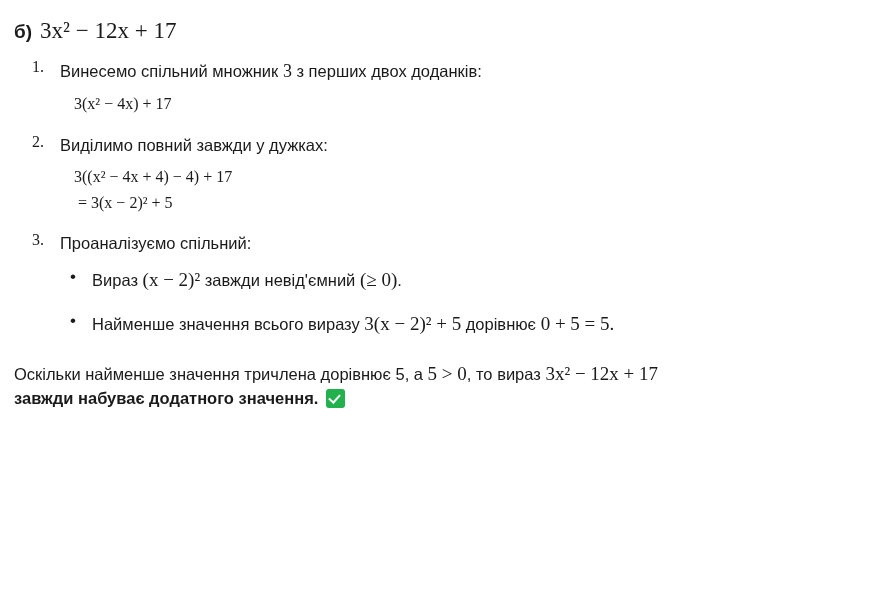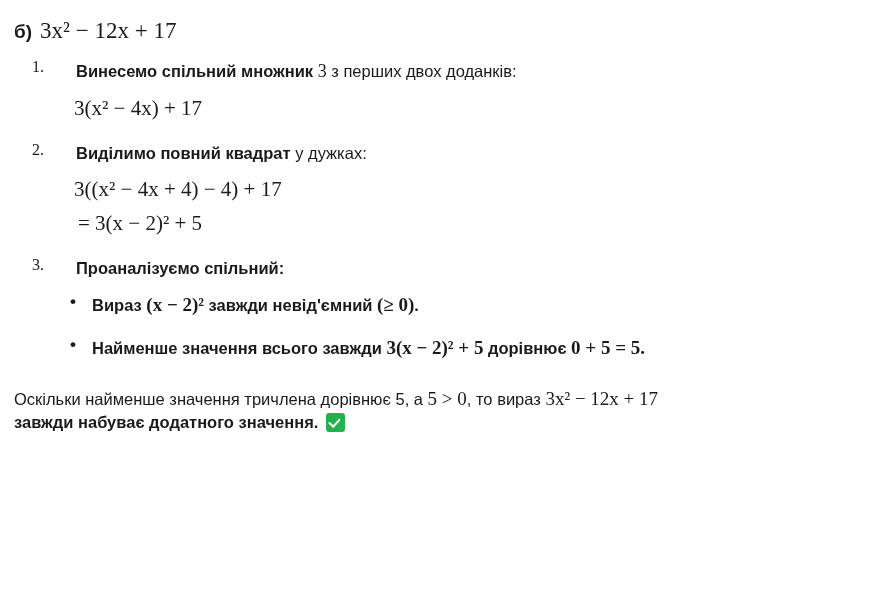--- a/index.html
+++ b/index.html
@@ -57,47 +57,45 @@
     top: 0;
     font-size: 16px;
     font-family: "Liberation Serif", serif;
   }
   .step-title {
     font-size: 16.5px;
     line-height: 1.5;
     margin-bottom: 2px;
   }
   .step-title b {
-    font-weight: bold;
-    margin-left: 16px;
+    font-weight: normal;
   }
   .step-title .math,
   .step-title .mi {
     font-size: 18px;
   }
 
   .formula-block {
     margin: 6px 0 16px 14px;
     font-family: "Liberation Serif", serif;
-    font-size: 21px;
+    font-size: 16px;
     line-height: 1.62;
   }
   .formula-line {
     white-space: nowrap;
   }
   .formula-line.indent {
     padding-left: 4px;
   }
 
   
   ul.bullets {
     list-style: none;
     margin: 10px 0 0 0;
     padding: 0;
-    font-weight: bold;
   }
   ul.bullets > li {
     position: relative;
     padding-left: 32px;
     margin-bottom: 16px;
     font-size: 16.5px;
     line-height: 1.45;
   }
   ul.bullets > li::before {
     content: "•";
@@ -171,21 +169,21 @@
         <span>з перших двох доданків:</span>
       </div>
       <div class="formula-block">
         <div class="formula-line">3(x² − 4x) + 17</div>
       </div>
     </li>
 
     <li>
       <span class="num">2.</span>
       <div class="step-title">
-        <b>Виділимо повний квадрат</b>
+        <b>Виділимо повний завжди</b>
         <span>у дужках:</span>
       </div>
       <div class="formula-block">
         <div class="formula-line">3((x² − 4x + 4) − 4) + 17</div>
         <div class="formula-line indent">= 3(x − 2)² + 5</div>
       </div>
     </li>
 
     <li>
       <span class="num">3.</span>
@@ -194,21 +192,21 @@
       </div>
 
       <ul class="bullets">
         <li>
           <span>Вираз</span>
           <span class="math">(x − 2)²</span>
           <span>завжди невід'ємний</span>
           <span class="math">(≥ 0)</span><span>.</span>
         </li>
         <li>
-          <span>Найменше значення всього завжди</span>
+          <span>Найменше значення всього виразу</span>
           <span class="math">3(x − 2)² + 5</span>
           <span>дорівнює</span>
           <span class="math">0 + 5 = 5.</span>
         </li>
       </ul>
     </li>
 
   </ol>
 
   <div class="conclusion">

